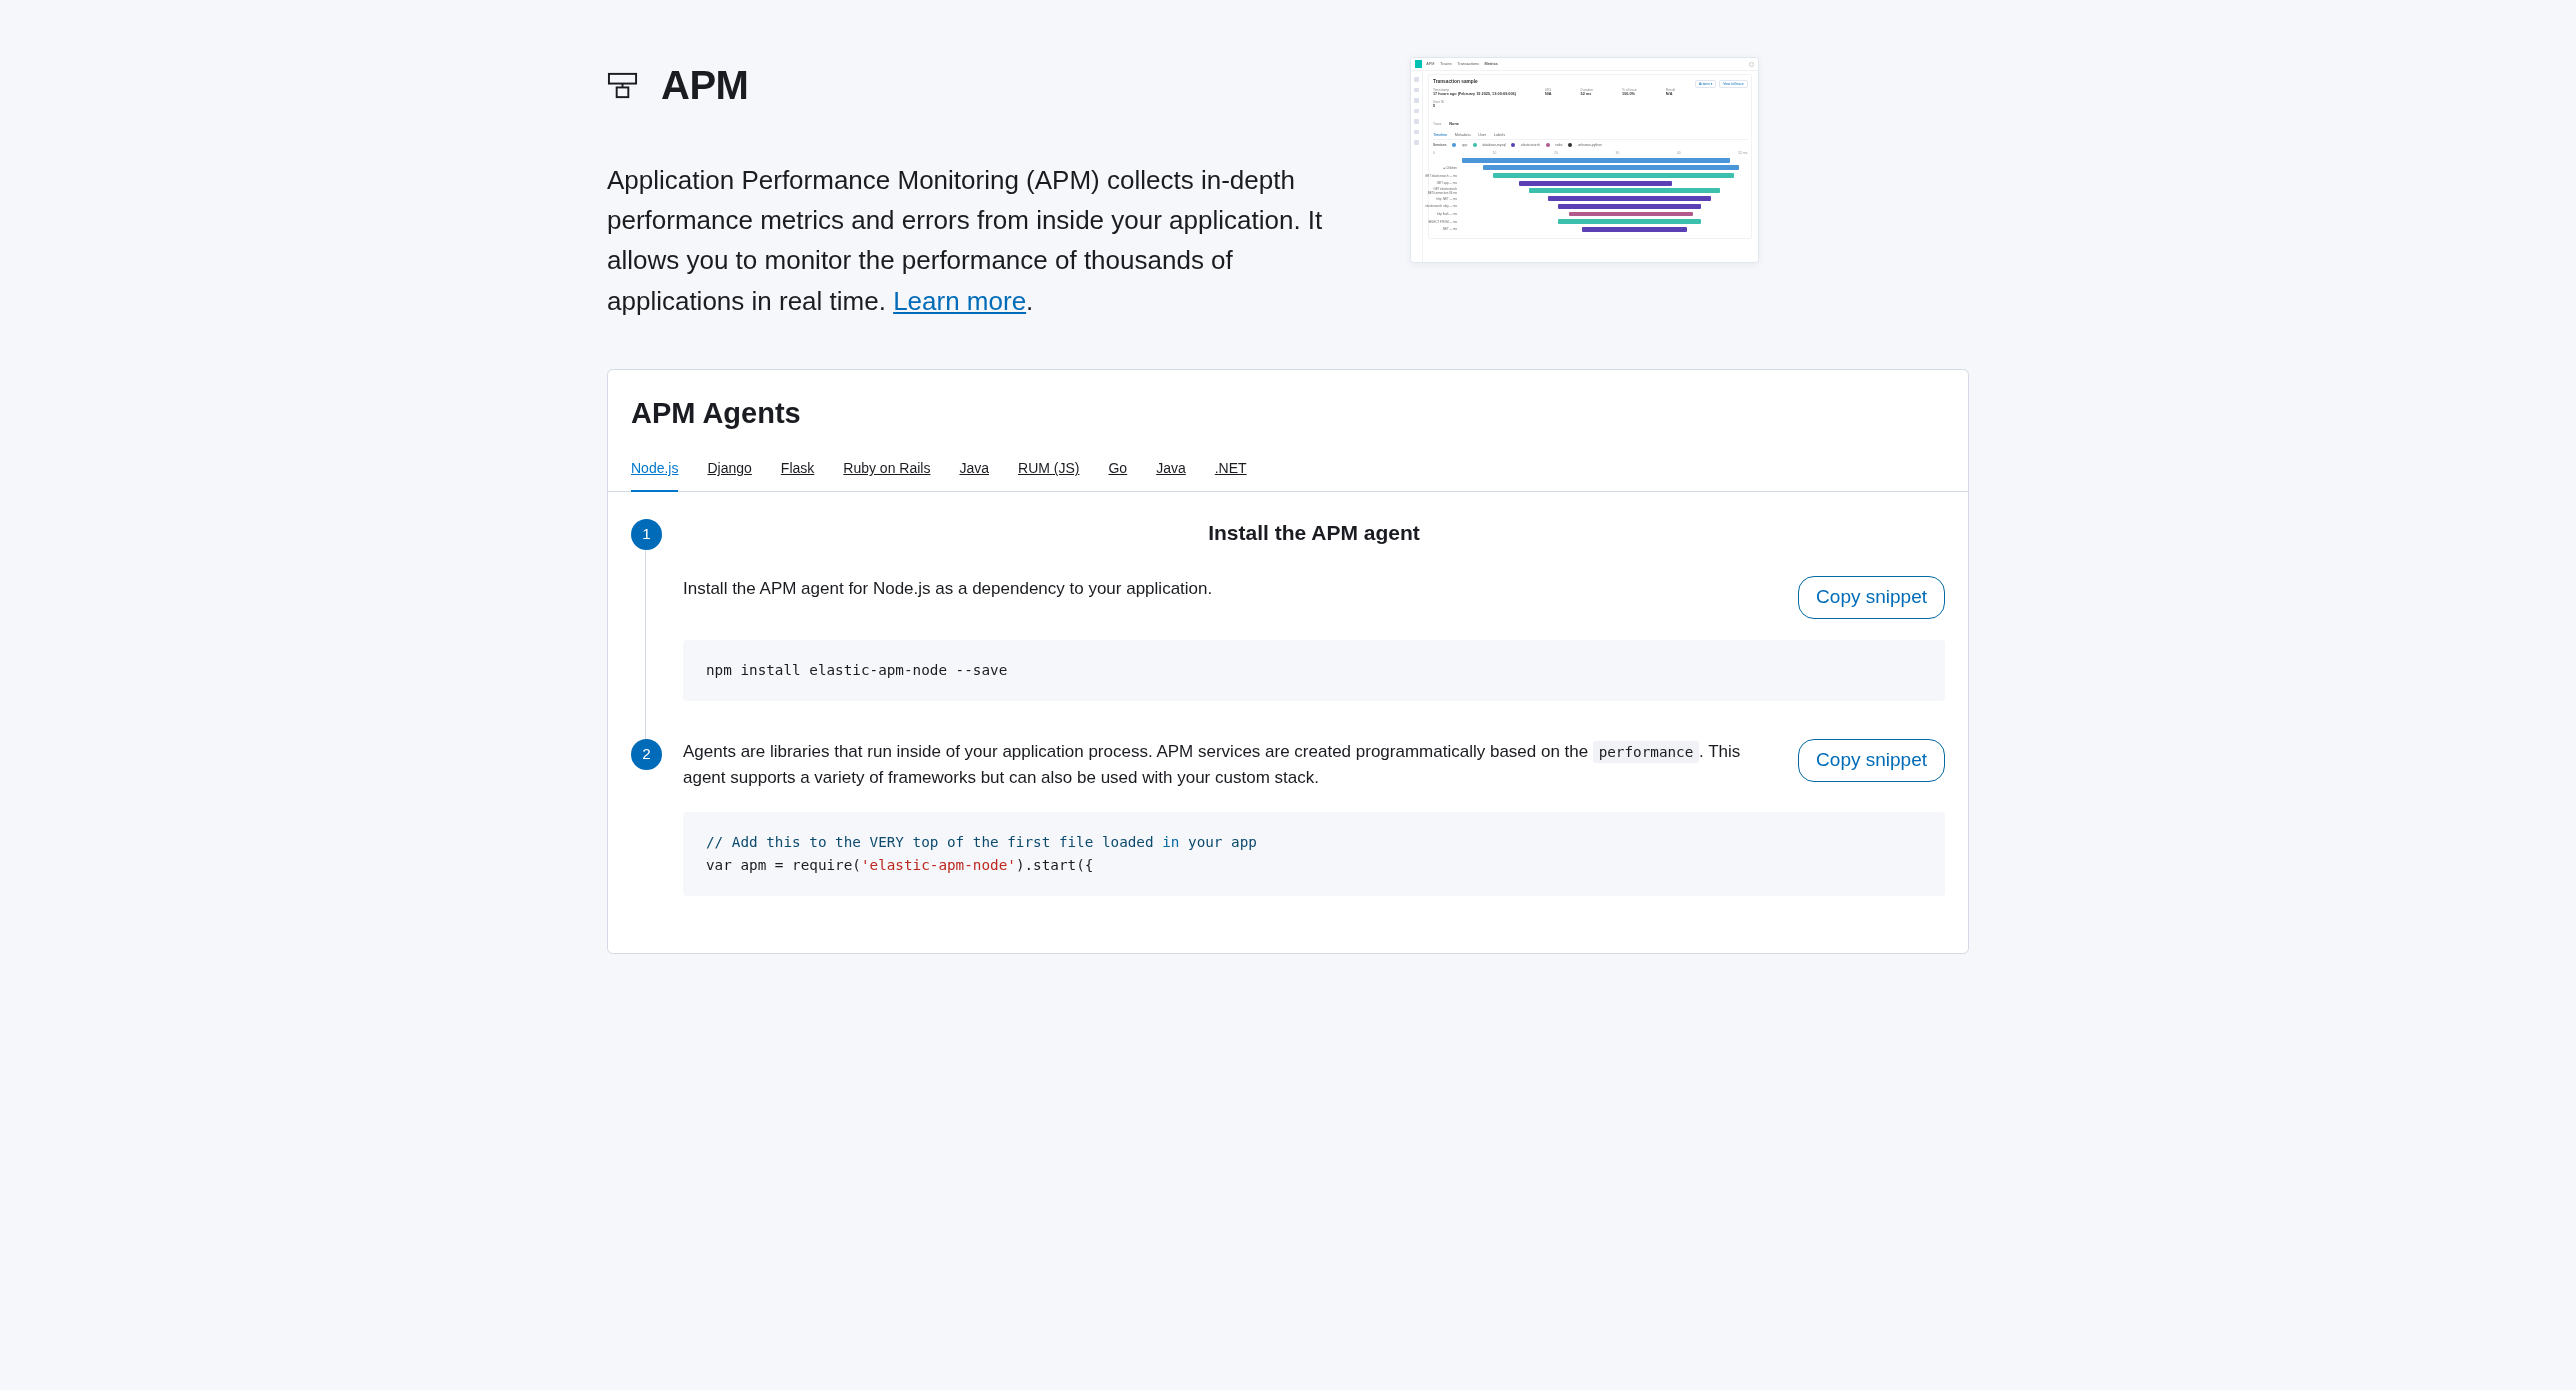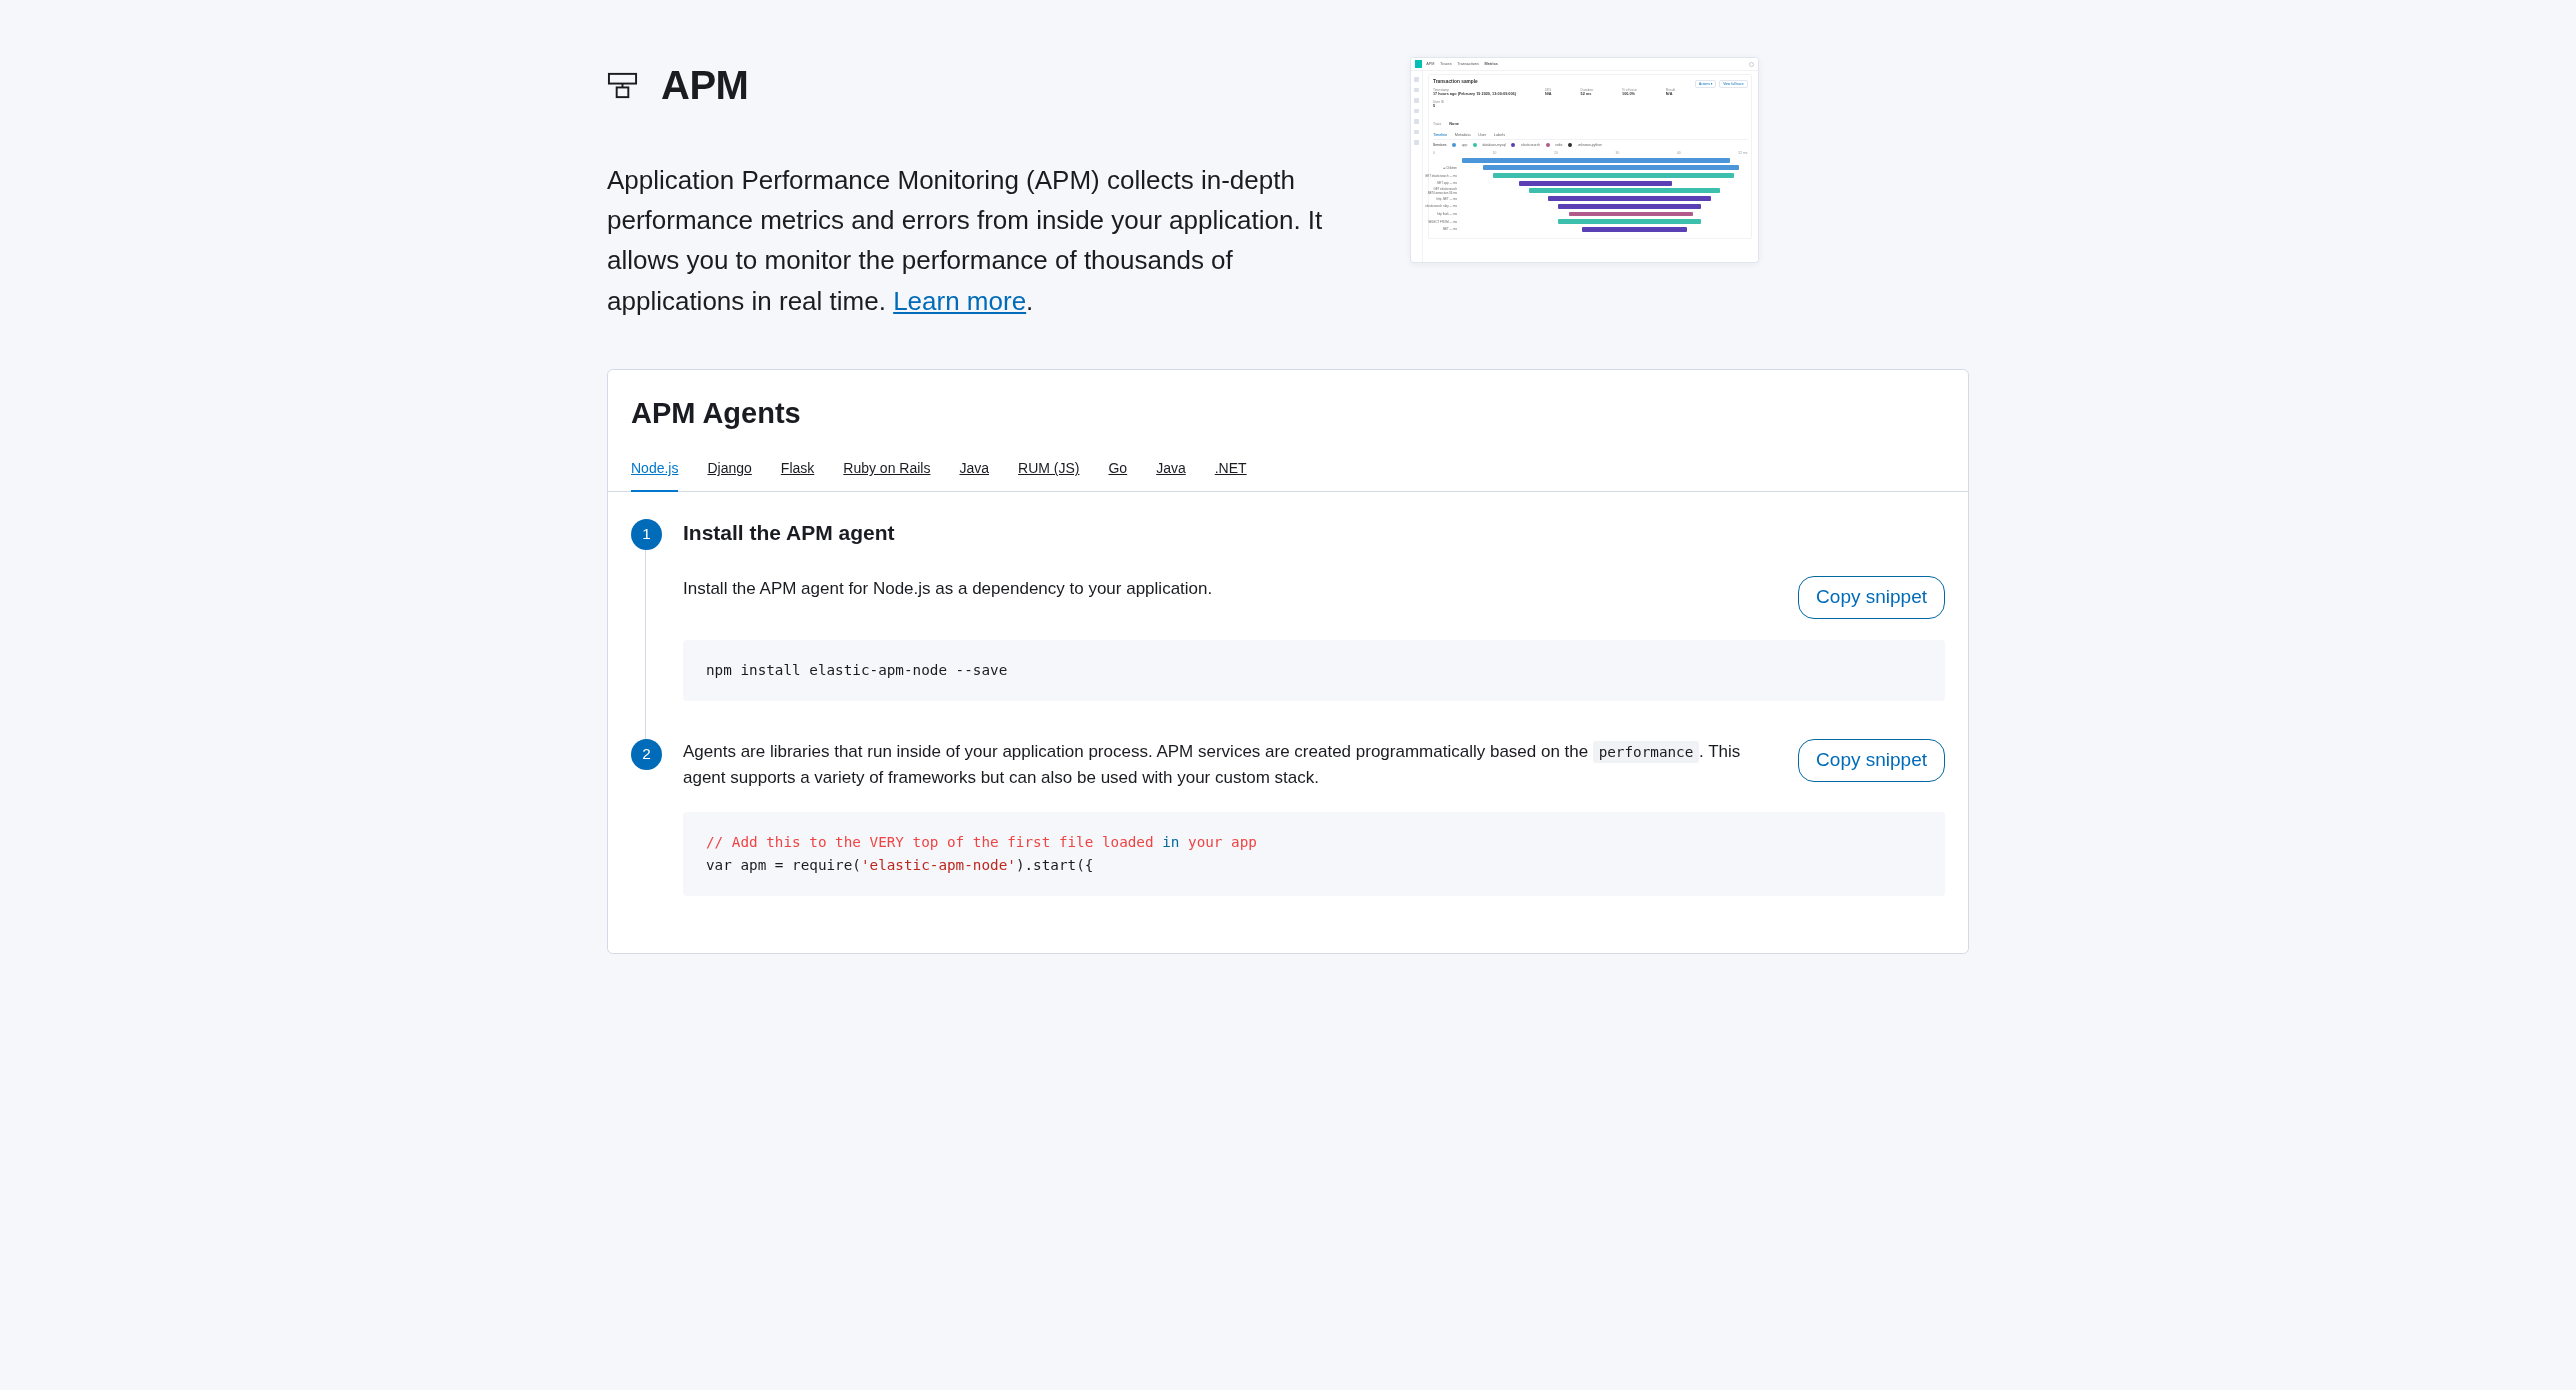--- a/index.html
+++ b/index.html
@@ -172,21 +172,21 @@
   background: #006bb8;
   color: #fff;
   border-radius: 50%;
   display: flex; align-items: center; justify-content: center;
   font-size: 15.3px; font-weight: 500;
   flex-shrink: 0;
   z-index: 1;
 }
 .step-body { flex: 1; padding-bottom: 38px; }
 .step-title {
-  font-size: 21px; font-weight: 600; margin-top: 1.9px; margin-bottom: 31px;
+  font-size: 21px; font-weight: 600; margin-top: 1.9px; margin-bottom: 31px; text-align: center;
 }
 .step-row {
   display: flex; justify-content: space-between; align-items: flex-start; gap: 19px;
   margin-bottom: 21px;
 }
 .step-desc {
   font-size: 17px; line-height: 1.55; color: #1a1c21; flex: 1;
 }
 .step-desc code {
   background: #f0f2f5;
@@ -210,21 +210,21 @@
   background: #f5f7fa;
   padding: 19px 23px;
   font-family: "SFMono-Regular", Consolas, Menlo, monospace;
   font-size: 14.3px;
   line-height: 1.6;
   color: #1a1c21;
   border-radius: 3.8px;
   overflow-x: auto;
   white-space: pre;
 }
-.code-block .c-comment { color: #ef4444; }
+.code-block .c-comment { color: #0c4a6e; }
 .code-block .c-key { color: #0369a1; }
 .code-block .c-str { color: #bd271e; }
 </style>
 </head>
 <body>
 
 <div class="page">
 
   <div class="header">
     <div class="header-left">

